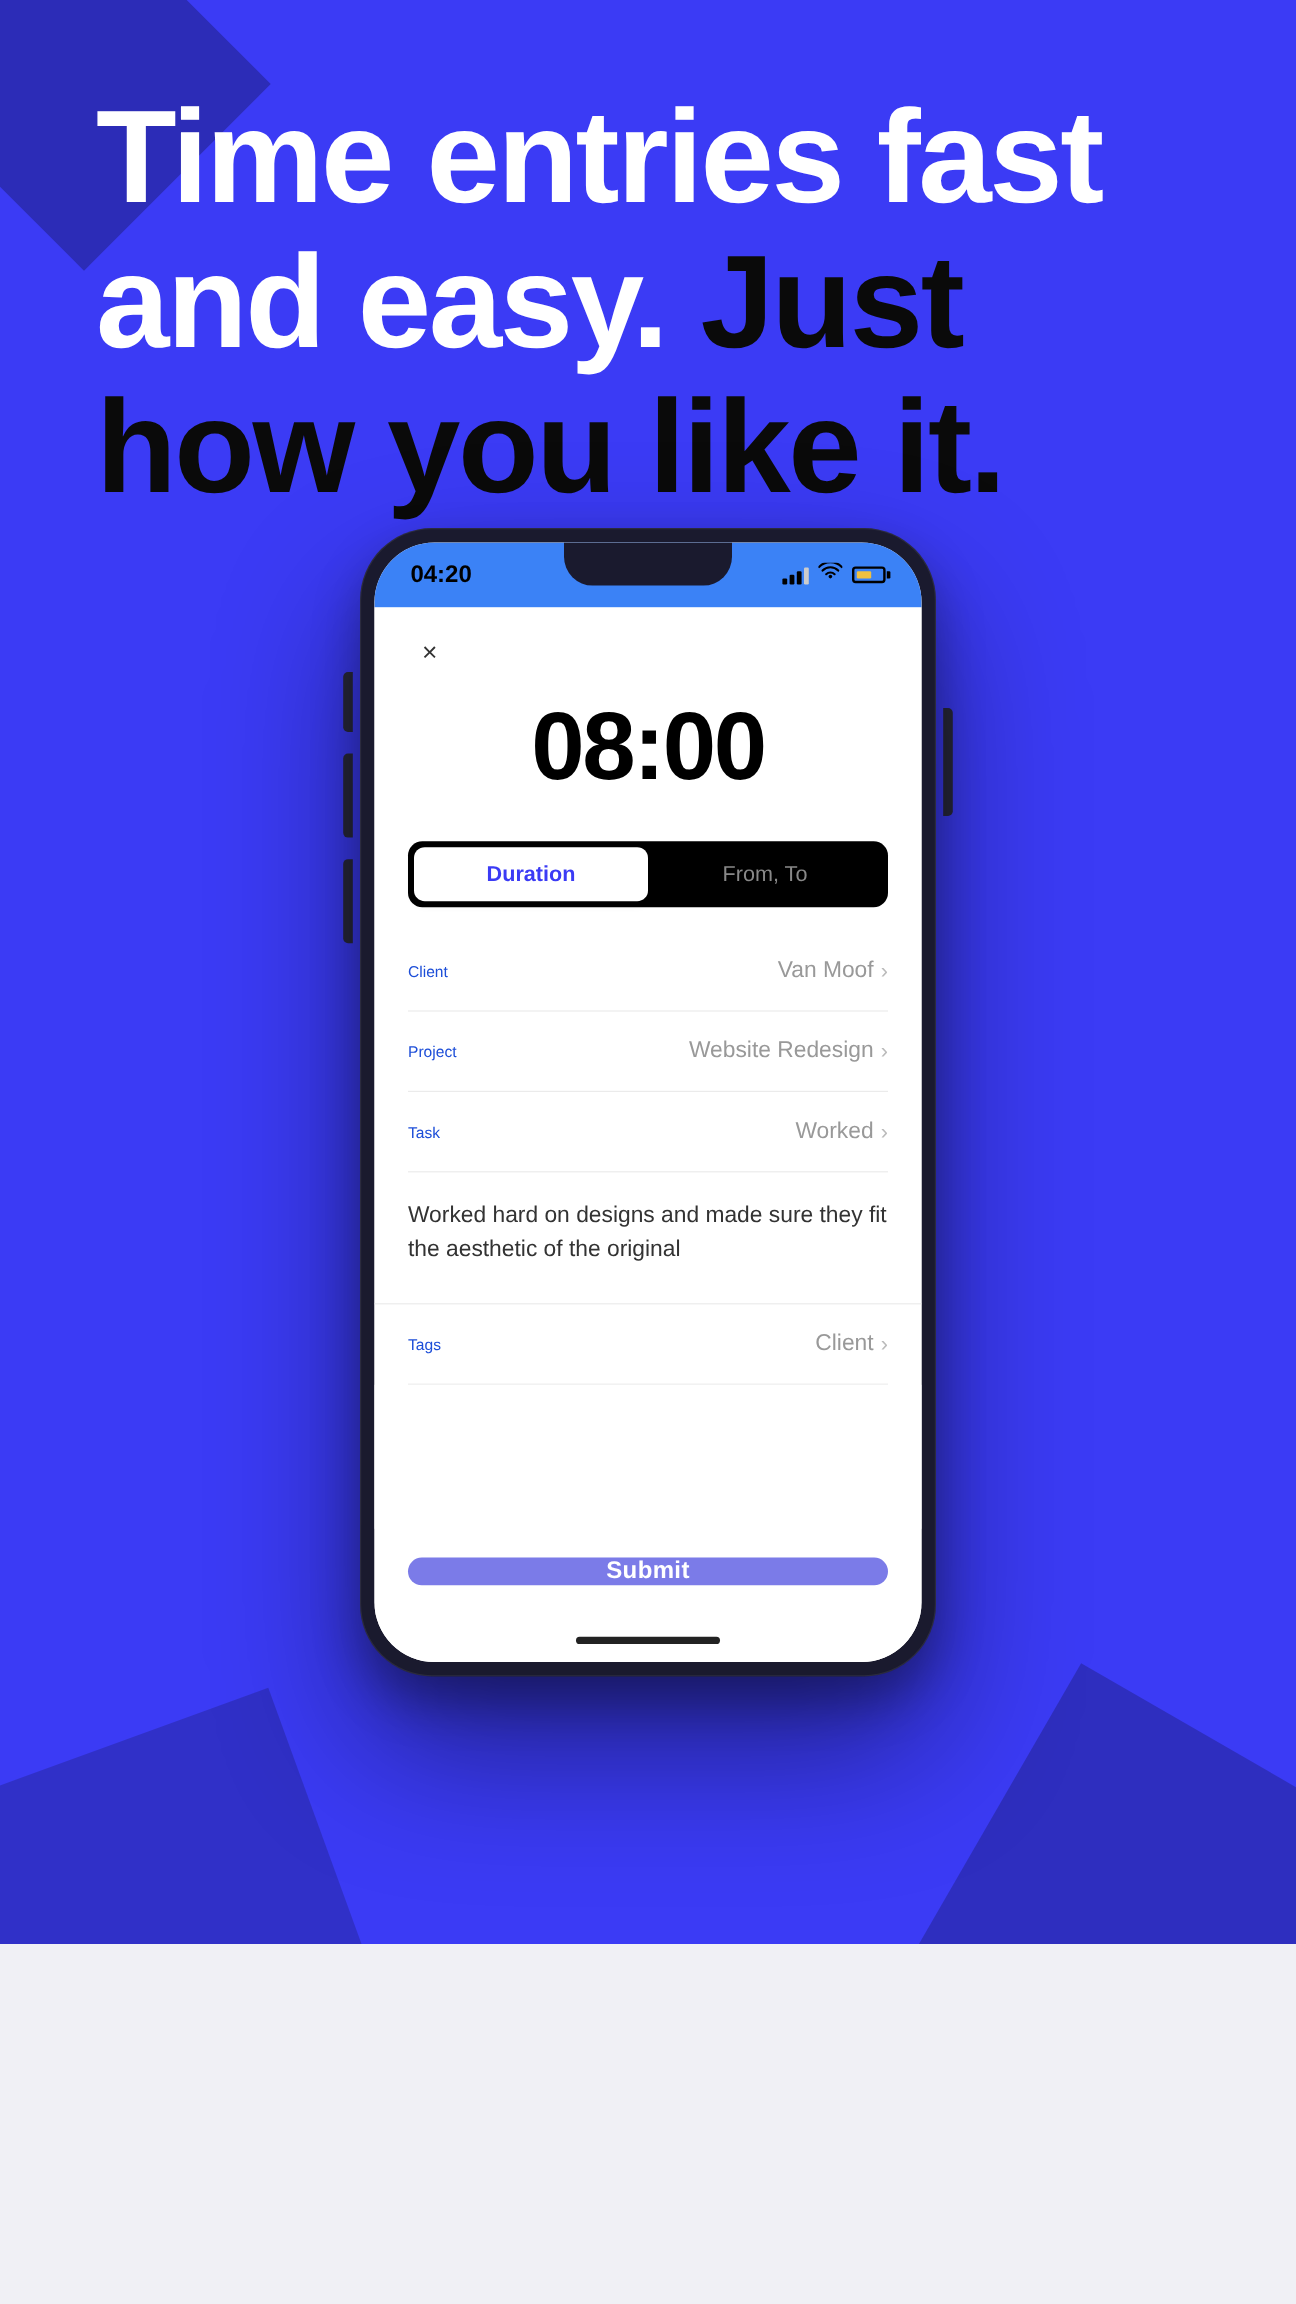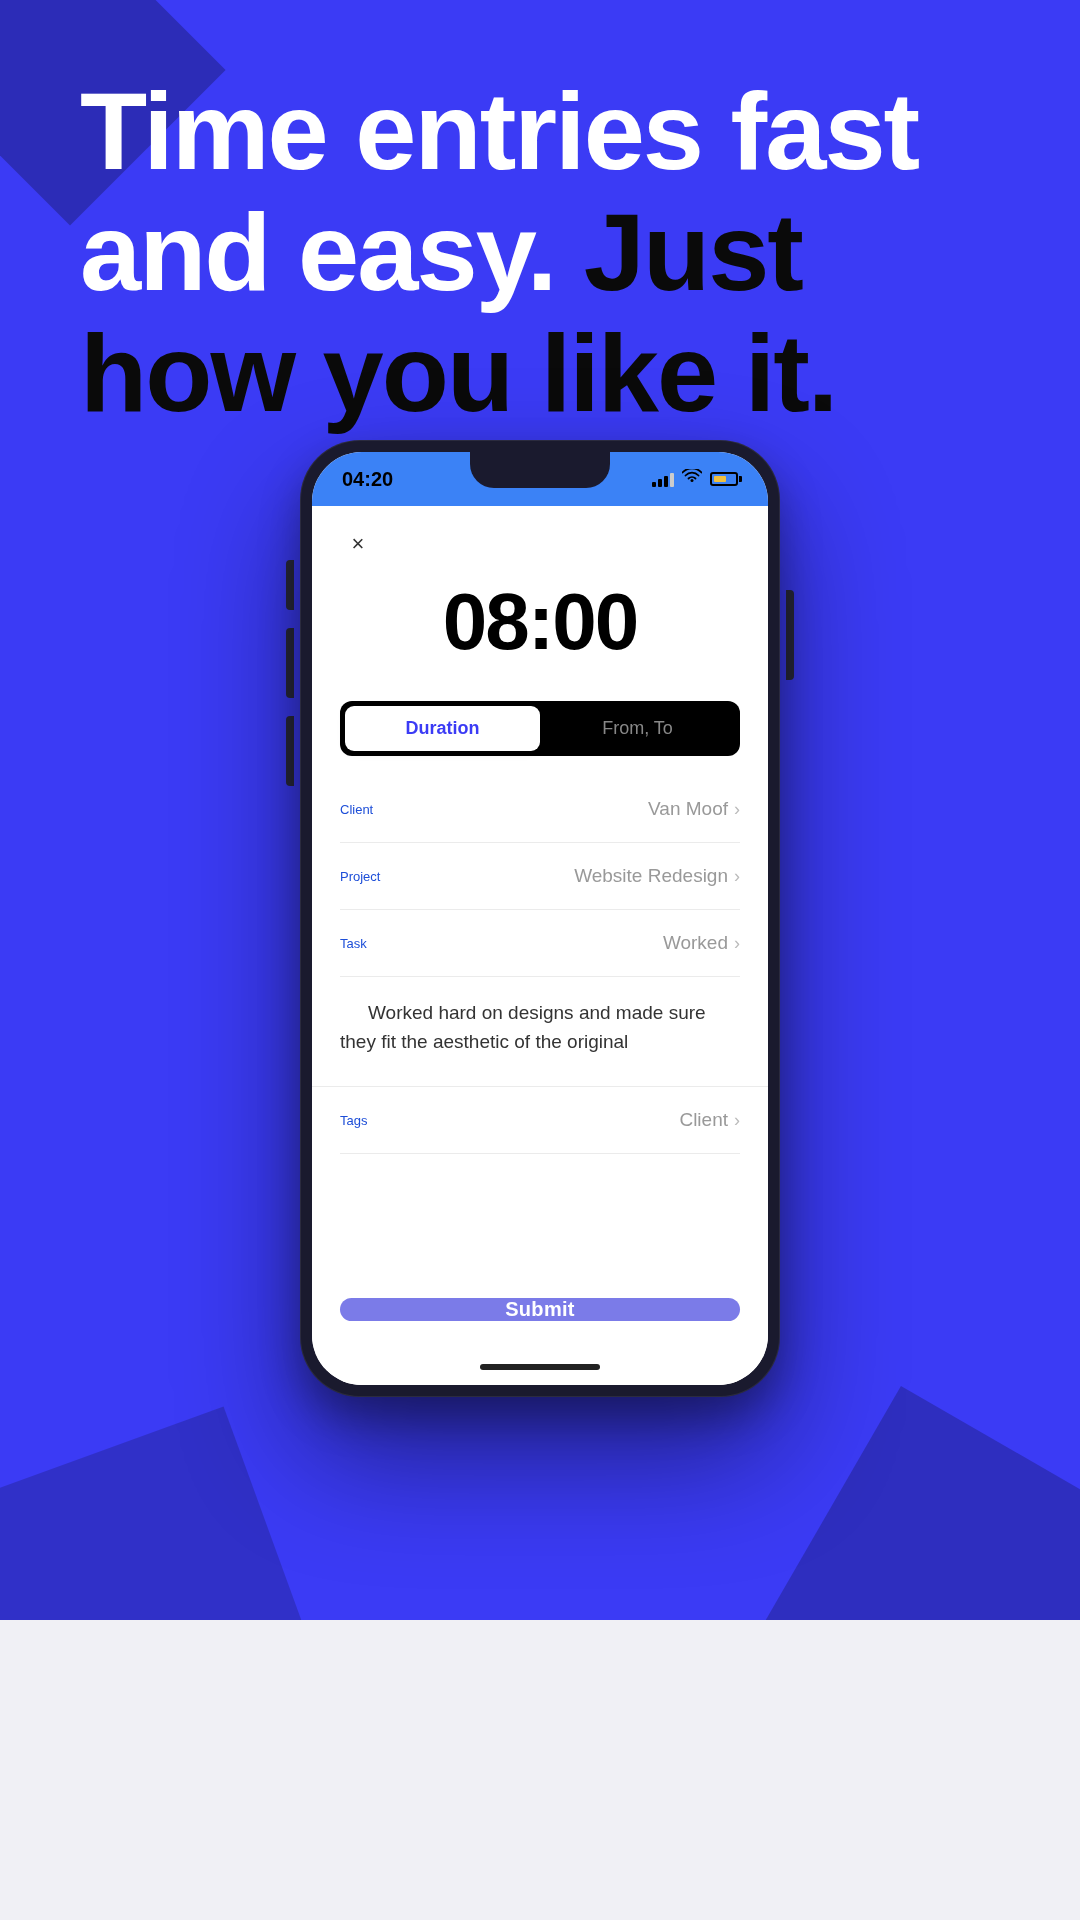--- a/index.html
+++ b/index.html
@@ -305,21 +305,20 @@
     .notes-area {
       padding: 22px 28px;
       border-bottom: 1px solid #ebebeb;
       min-height: 110px;
     }
 
     .notes-text {
       font-size: 19px;
       color: #333;
       line-height: 1.5;
-      margin-left: 28px;
     }
 
     
     .submit-section {
       padding: 24px 28px 28px;
     }
 
     .submit-btn {
       width: 100%;
       background: #7B7BE8;

